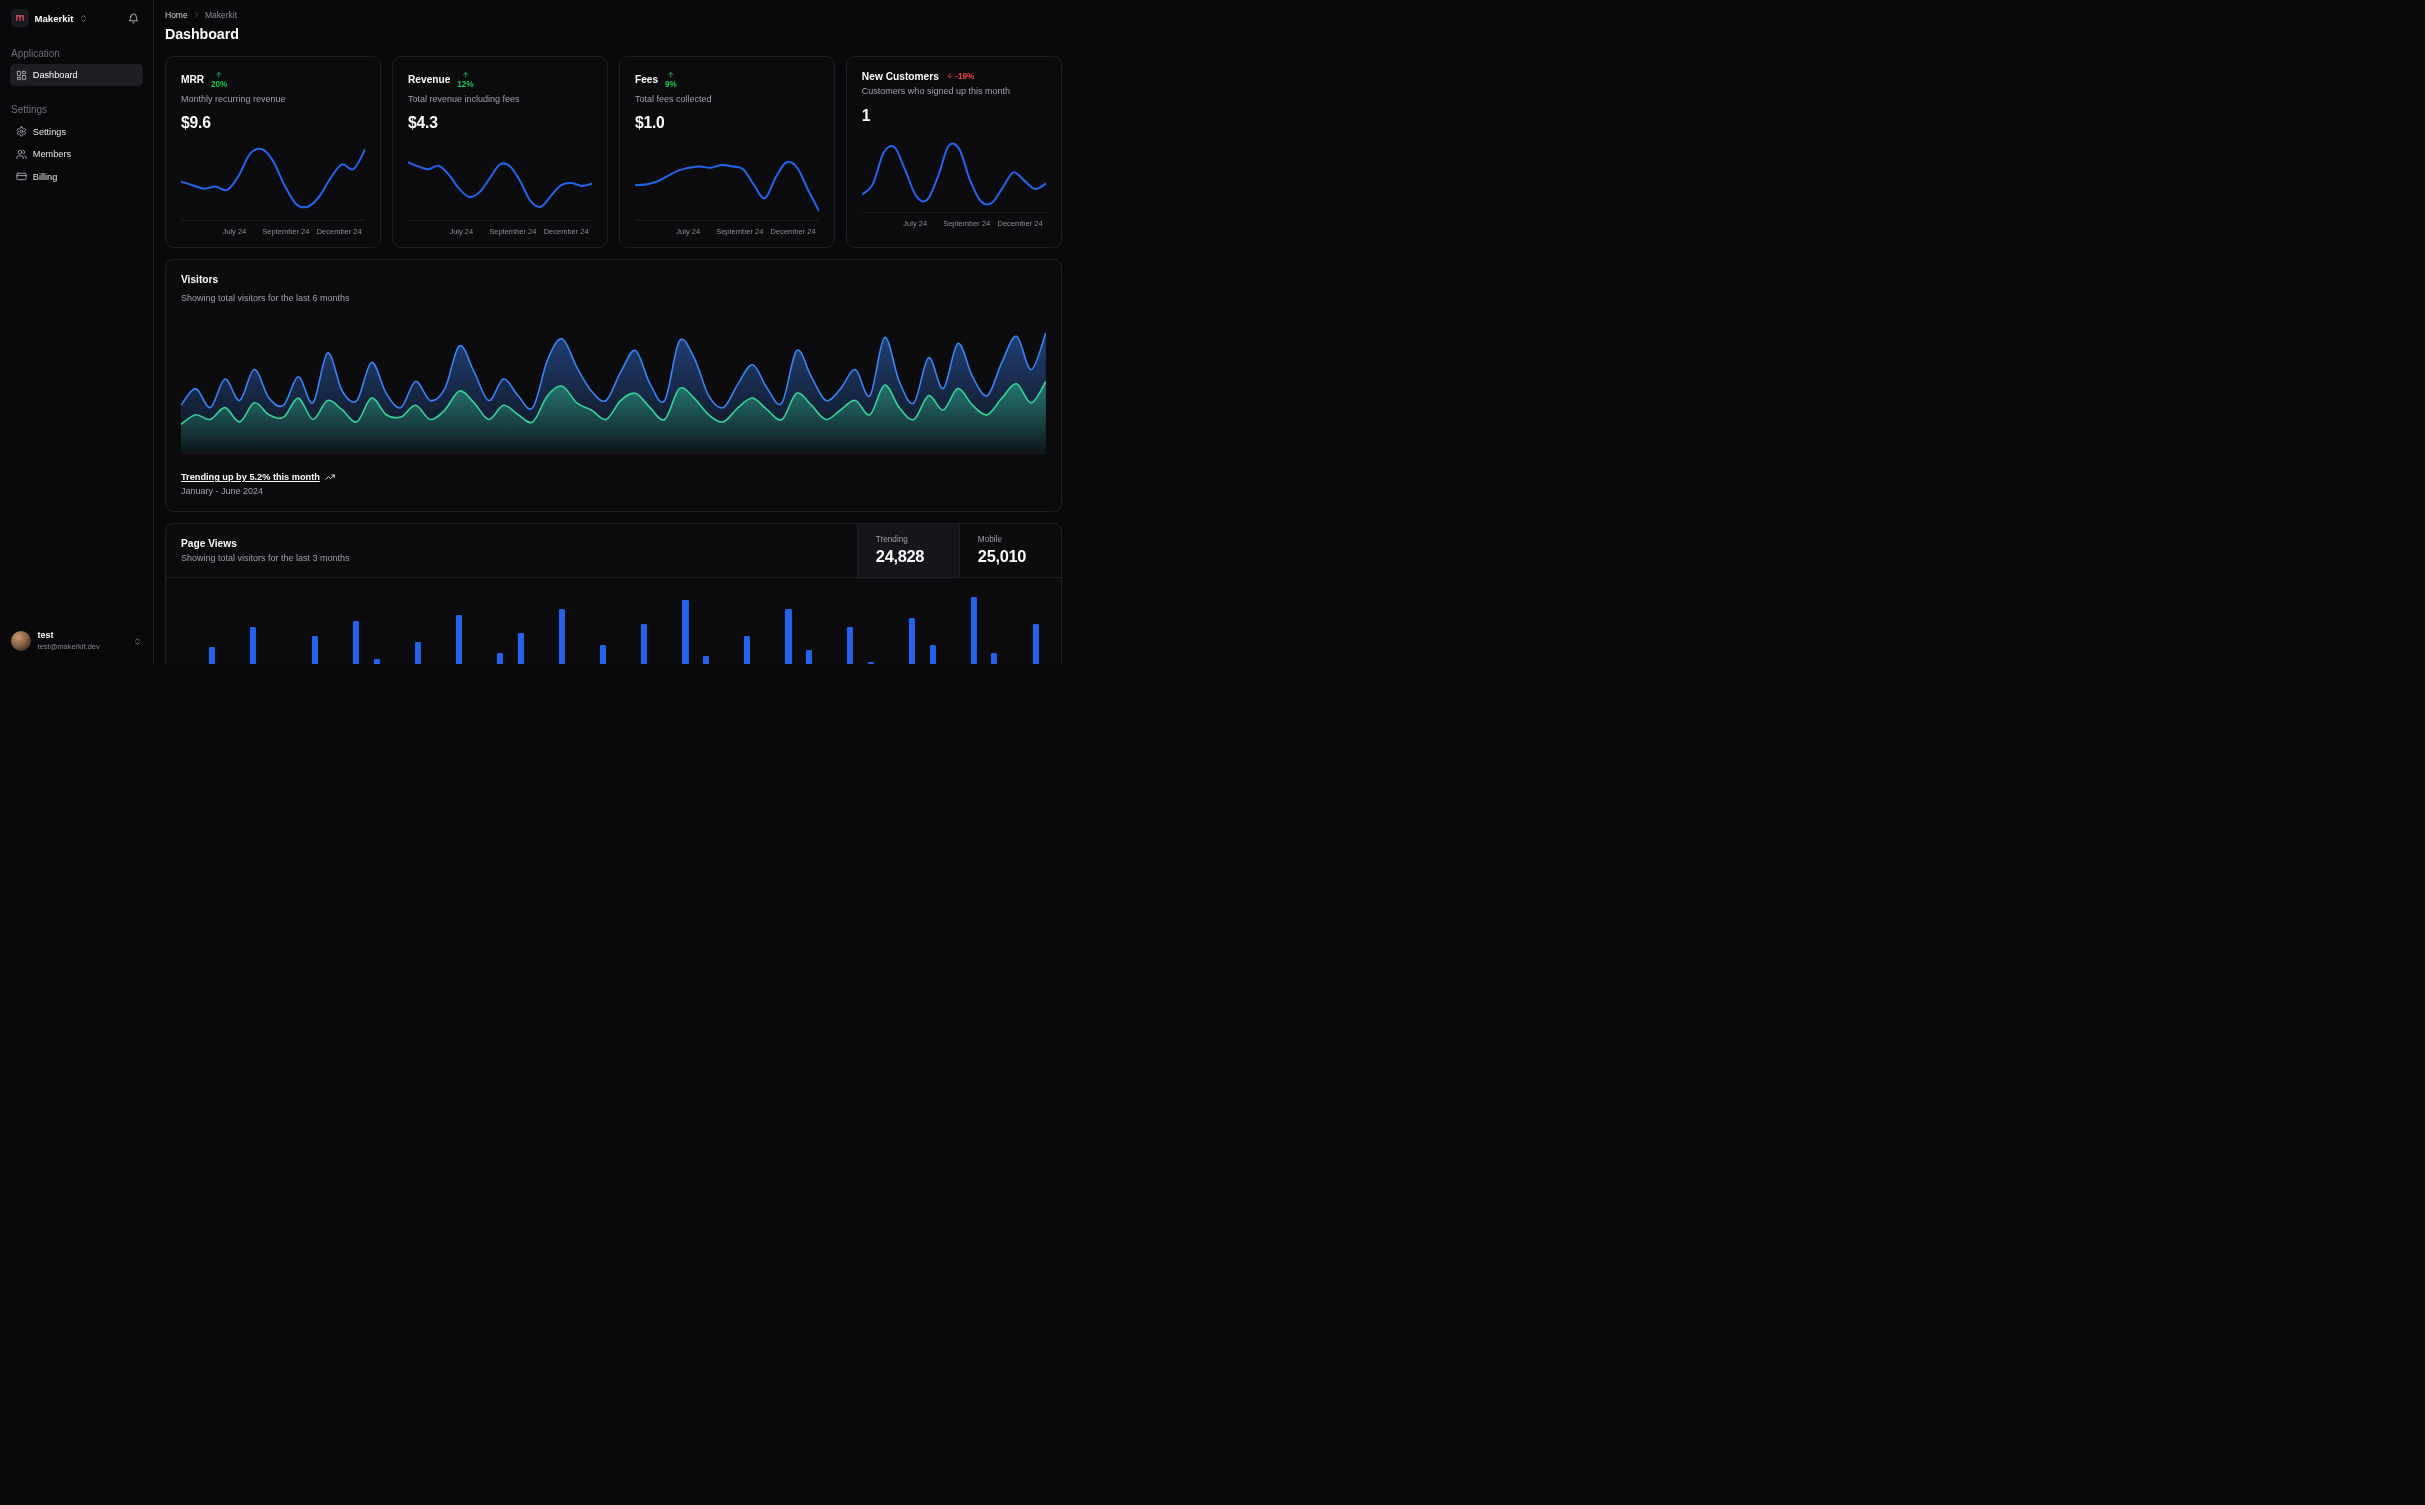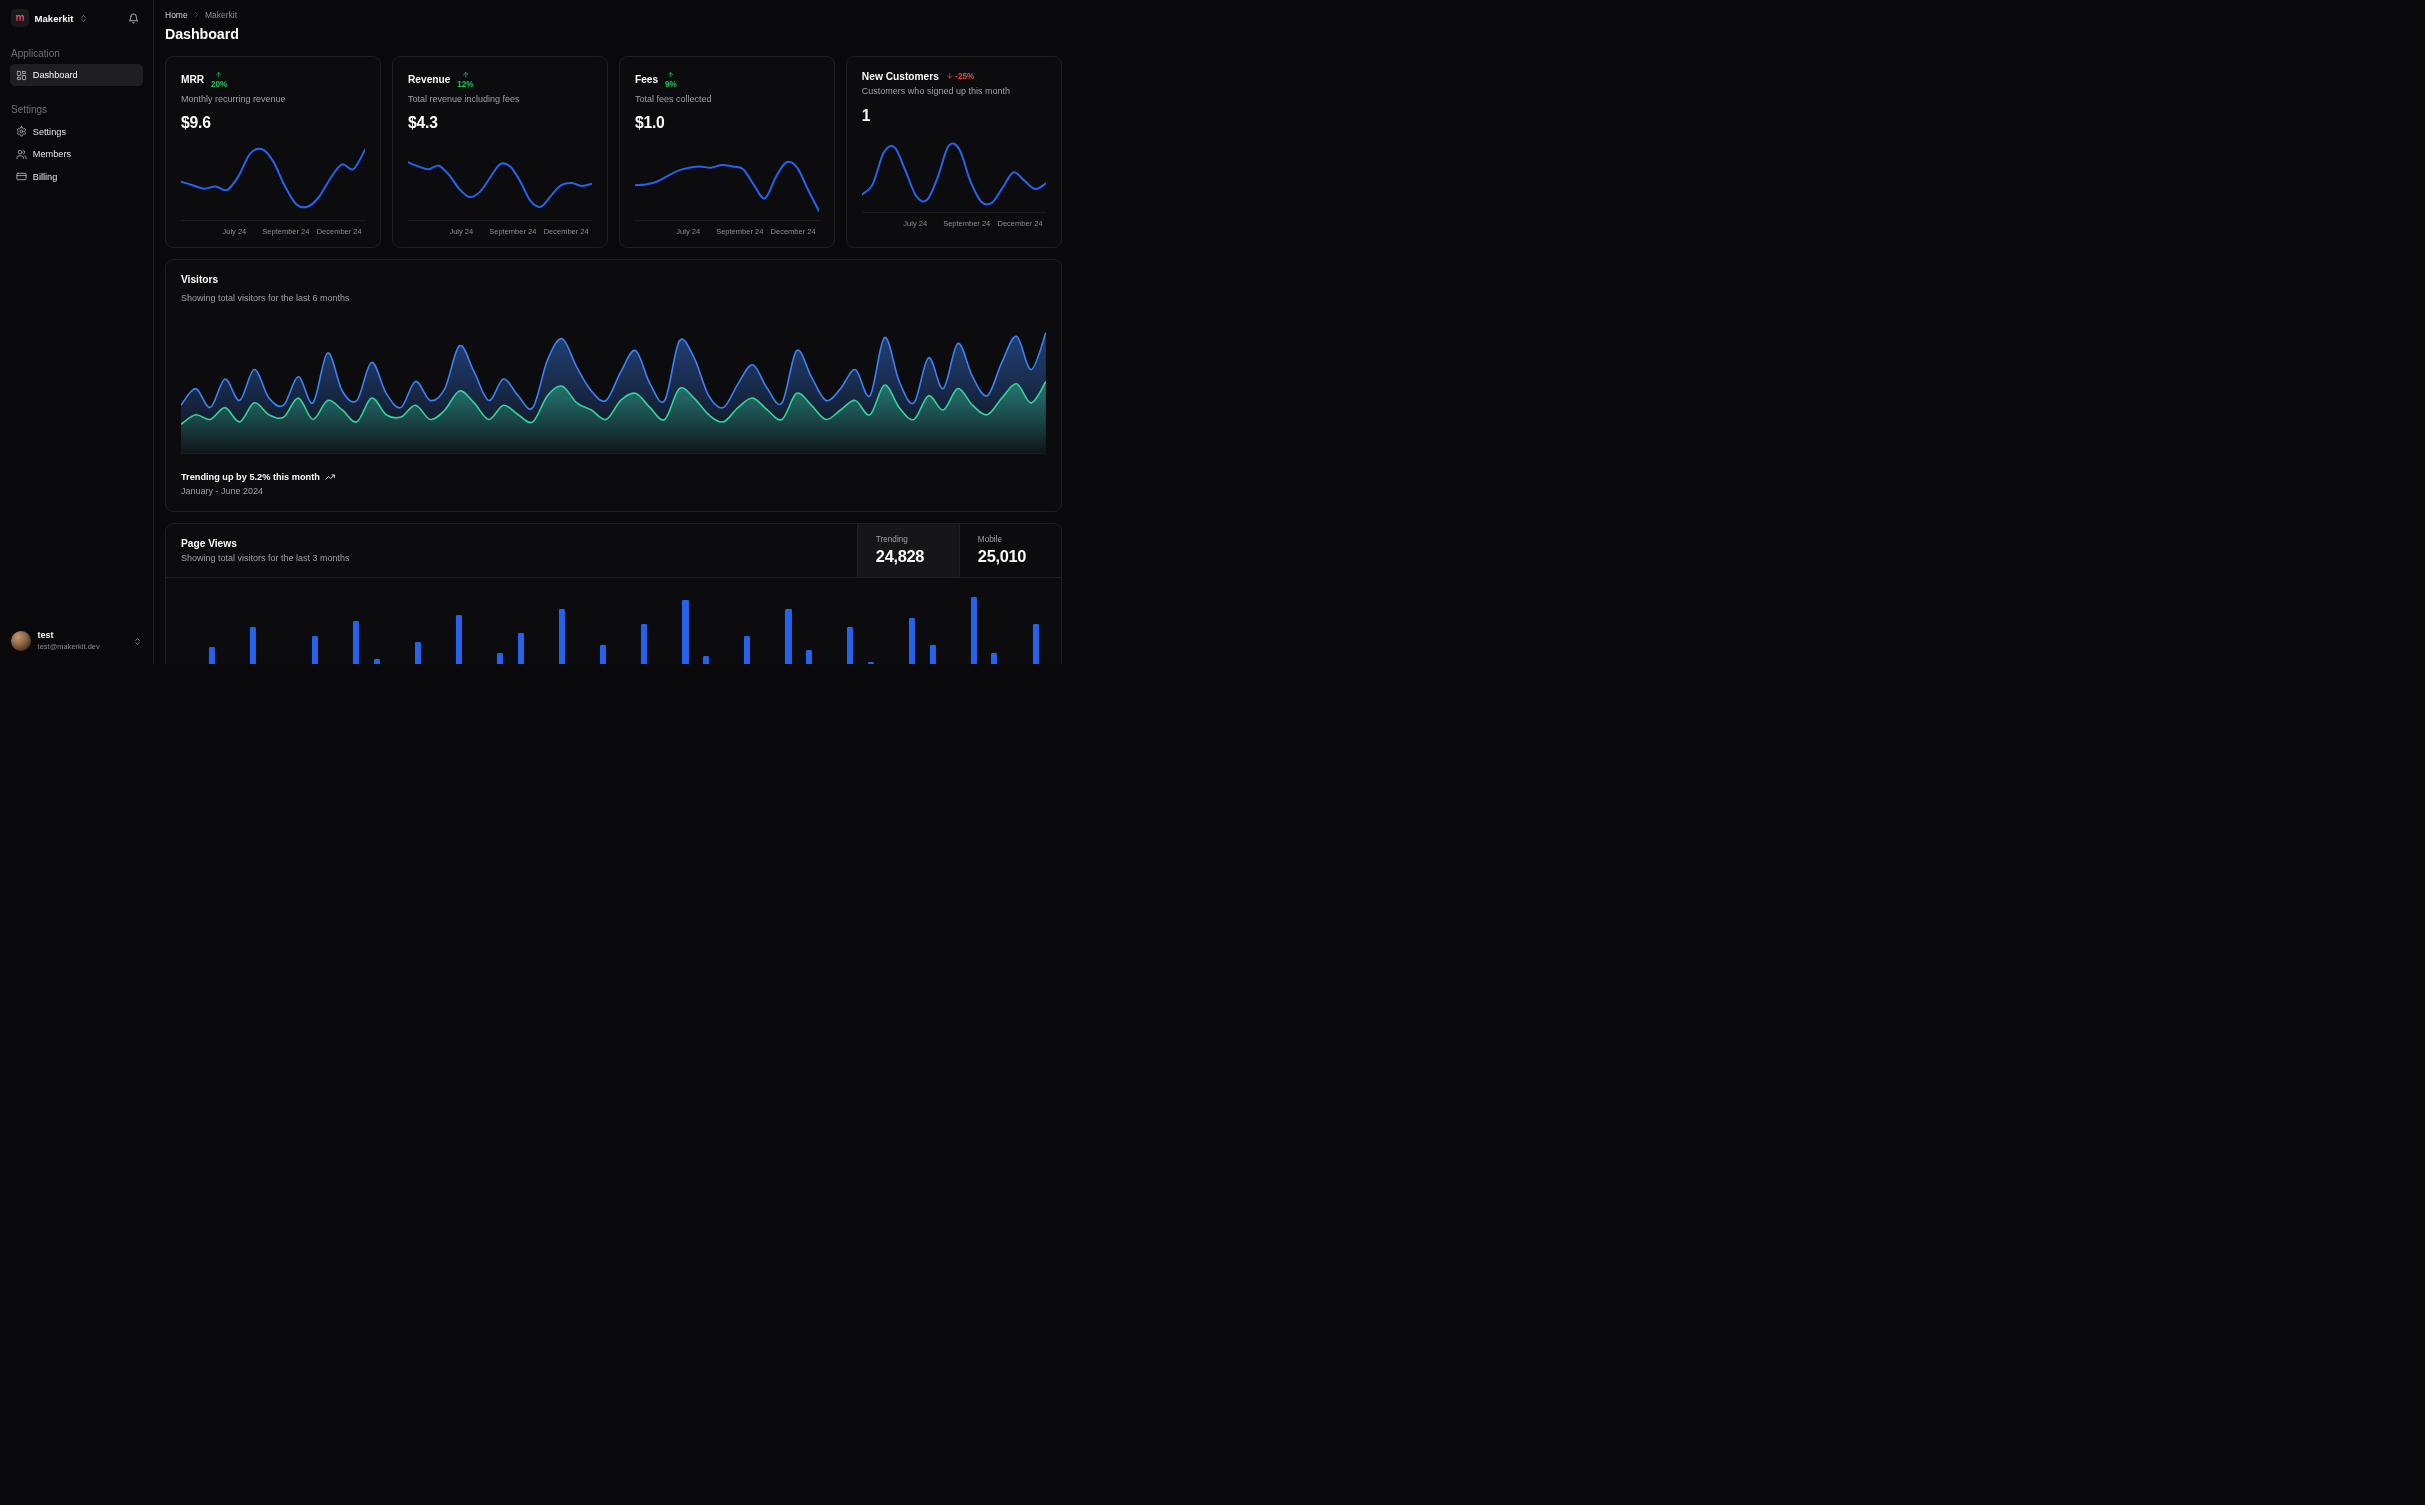--- a/index.html
+++ b/index.html
@@ -54,21 +54,21 @@
   .stat-value { margin-top:10.2px; font-size:15.7px; font-weight:700; letter-spacing:-0.2px; }
   .spark-wrap { margin-top:9.6px; }
   svg.spark { display:block; width:100%; height:79px; border-bottom:0.7px solid #1c1c20; }
   .spark-labels { position:relative; height:12.3px; margin-top:4.8px; font-size:7.5px; color:#8b8b93; }
   .spark-labels span { position:absolute; top:1.4px; transform:translateX(-50%); white-space:nowrap; }
 
   .visitors-card { margin-top:11px; padding:13.6px 15px 15px; }
   .visitors-card h3 { margin:0; font-size:10.2px; font-weight:700; }
   .visitors-card .sub { margin:8px 0 0; font-size:9px; color:#9f9fa8; }
   svg.area-chart { display:block; width:100%; height:133px; margin-top:18px; border-bottom:0.7px solid #1c1c20; }
-  .trend-line { margin-top:18px; display:flex; align-items:flex-end; gap:5.5px; font-size:9.2px; font-weight:700; }
+  .trend-line { margin-top:18px; display:flex; align-items:flex-end; gap:5.5px; font-size:9.2px; font-weight:700;text-decoration:underline; }
   .trend-line svg.icon { width:10.2px; height:10.2px; stroke-width:2; }
   .period { margin:4.1px 0 0; font-size:9px; color:#9f9fa8; }
 
   .pv-card { margin-top:11px; display:flex; flex-direction:column; }
   .pv-head { display:flex; border-bottom:0.7px solid #202024; }
   .pv-titles { flex:1; padding:13.6px 15px; }
   .pv-titles h3 { margin:0; font-size:10.2px; font-weight:700; }
   .pv-titles p { margin:4.1px 0 0; font-size:9px; color:#9f9fa8; }
   .pv-stats { display:flex; }
   .pv-stat { display:flex; flex-direction:column; justify-content:center; gap:3.4px; min-width:102px; padding:0 18px; border:none; border-left:0.7px solid #202024; background:transparent; color:#fafafa; text-align:left; cursor:pointer; font-family:inherit; }
@@ -242,21 +242,21 @@
     </article>
 
     <article class="card stat-card">
       <div class="stat-head">
         <h3>New Customers</h3>
         <span class="delta down">
           <svg class="icon" viewBox="0 0 24 24">
               <path d="M12 5v14"></path>
               <path d="m19 12-7 7-7-7"></path>
             </svg>
-          <span>-25%</span>
+          <span>-19%</span>
         </span>
       </div>
       <p class="stat-sub">Customers who signed up this month</p>
       <div class="stat-value">1</div>
       <div class="spark-wrap">
         <svg class="spark" viewBox="0 0 300 110" preserveAspectRatio="none">
             <path d="M 0,85.4 C 2.9411764705882355,82.95 11.764705882352942,80.5 17.647058823529413,70.7 C 23.529411764705884,60.9 29.411764705882355,35.25666666666666 35.294117647058826,26.599999999999994 C 41.1764705882353,17.943333333333328 47.05882352941177,14.676666666666673 52.94117647058824,18.760000000000005 C 58.82352941176471,22.843333333333337 64.70588235294117,39.666666666666664 70.58823529411765,51.099999999999994 C 76.47058823529413,62.533333333333324 82.35294117647061,80.33666666666667 88.23529411764707,87.36 C 94.11764705882354,94.38333333333333 100.00000000000001,97.64999999999999 105.88235294117648,93.24 C 111.76470588235294,88.83 117.64705882352942,73.64 123.52941176470588,60.9 C 129.41176470588235,48.16 135.29411764705884,23.33333333333333 141.1764705882353,16.799999999999997 C 147.05882352941177,10.266666666666666 152.94117647058826,13.533333333333337 158.82352941176472,21.700000000000003 C 164.7058823529412,29.866666666666667 170.58823529411768,53.55 176.47058823529414,65.8 C 182.3529411764706,78.05 188.23529411764707,89.97333333333333 194.11764705882354,95.2 C 200,100.42666666666668 205.8823529411765,100.42666666666666 211.76470588235296,97.16 C 217.64705882352942,93.89333333333333 223.5294117647059,82.78666666666666 229.41176470588238,75.6 C 235.29411764705884,68.41333333333333 241.1764705882353,55.67333333333333 247.05882352941177,54.04 C 252.94117647058823,52.406666666666666 258.82352941176475,61.879999999999995 264.7058823529412,65.8 C 270.5882352941177,69.72 276.47058823529414,76.90666666666667 282.3529411764706,77.56 C 288.2352941176471,78.21333333333334 297.05882352941177,71.02666666666667 300,69.72" fill="none" stroke="#2563eb" stroke-width="2" vector-effect="non-scaling-stroke" stroke-linecap="round"></path>
           </svg>
         <div class="spark-labels">
           <span style="left:29%">July 24</span>

